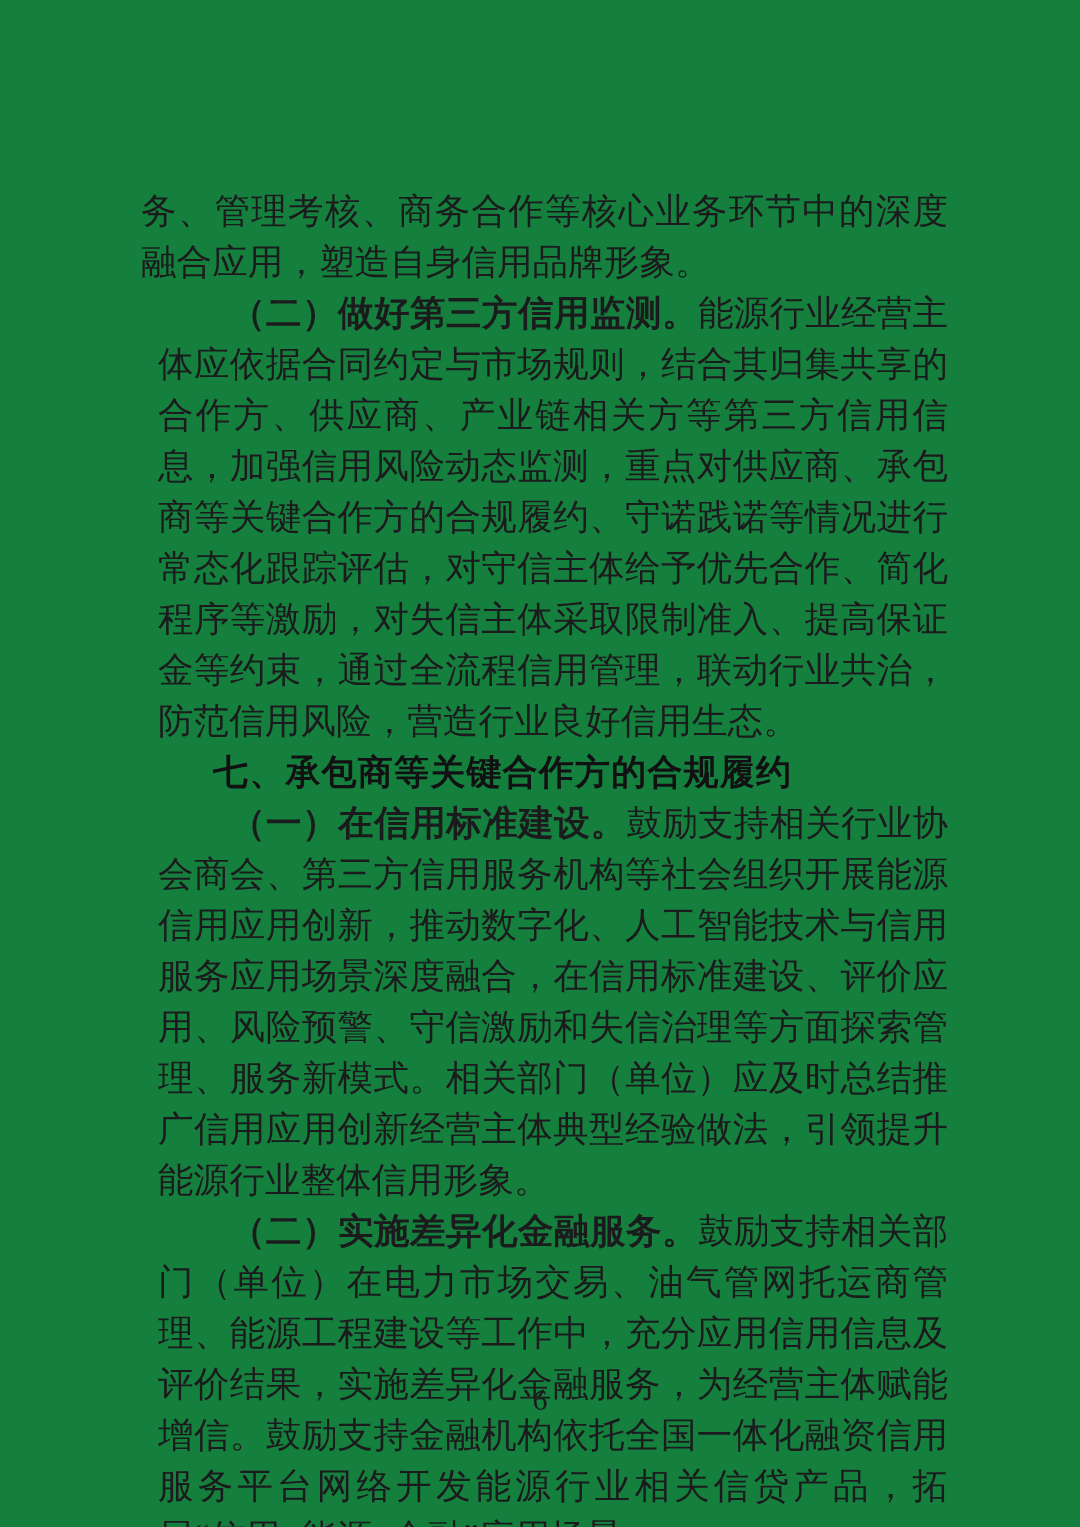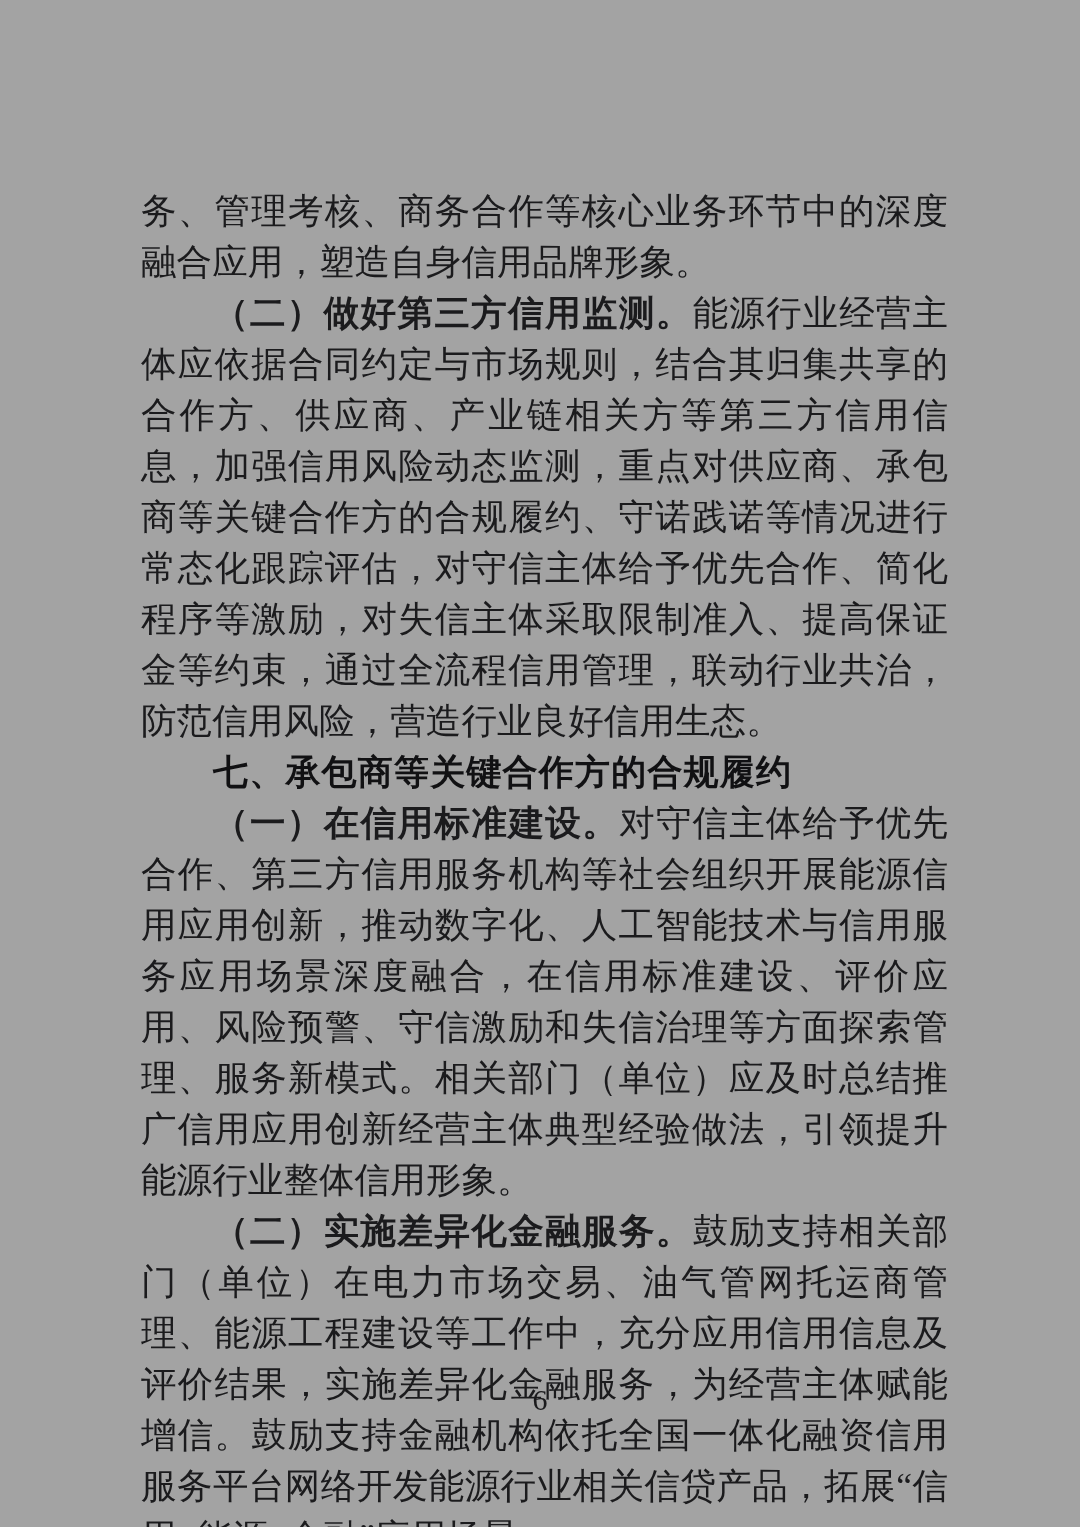--- a/index.html
+++ b/index.html
@@ -16,21 +16,21 @@
     color: #19191b;
     overflow: hidden;
   }
 
   .page {
     position: absolute;
     left: 0;
     top: 0;
     width: 1080px;
     height: 1527px;
-    background: #a3a3a3;
+    background: #15803d;
   }
 
   .content {
     position: absolute;
     left: 141px;
     top: 186px;
     width: 807px;
   }
 
   
@@ -40,20 +40,21 @@
     line-height: 51px;
     text-align: justify;
     text-justify: inter-ideograph;
     letter-spacing: 0.1px;
     text-indent: 0;
     word-break: break-all;
     color: #1b1b1d;
   }
   .para.indent {
     text-indent: 72px;
+    margin-left: 17px;
   }
 
   
   .section-heading {
     margin: 0;
     font-family: "DejaVu Sans", "Liberation Sans", sans-serif;
     font-size: 35px;
     line-height: 51px;
     font-weight: 700;
     letter-spacing: 1.2px;
@@ -85,20 +86,20 @@
 
 <div class="page">
   <div class="content">
 
     <p class="para">务、管理考核、商务合作等核心业务环节中的深度融合应用，塑造自身信用品牌形象。</p>
 
     <p class="para indent"><span class="lead">（二）做好第三方信用监测。</span><span>能源行业经营主体应依据合同约定与市场规则，结合其归集共享的合作方、供应商、产业链相关方等第三方信用信息，加强信用风险动态监测，重点对供应商、承包商等关键合作方的合规履约、守诺践诺等情况进行常态化跟踪评估，对守信主体给予优先合作、简化程序等激励，对失信主体采取限制准入、提高保证金等约束，通过全流程信用管理，联动行业共治，防范信用风险，营造行业良好信用生态。</span></p>
 
     <h2 class="section-heading">七、承包商等关键合作方的合规履约</h2>
 
-    <p class="para indent"><span class="lead">（一）在信用标准建设。</span><span>对守信主体给予优先合作、第三方信用服务机构等社会组织开展能源信用应用创新，推动数字化、人工智能技术与信用服务应用场景深度融合，在信用标准建设、评价应用、风险预警、守信激励和失信治理等方面探索管理、服务新模式。相关部门（单位）应及时总结推广信用应用创新经营主体典型经验做法，引领提升能源行业整体信用形象。</span></p>
+    <p class="para indent"><span class="lead">（一）在信用标准建设。</span><span>鼓励支持相关行业协会商会、第三方信用服务机构等社会组织开展能源信用应用创新，推动数字化、人工智能技术与信用服务应用场景深度融合，在信用标准建设、评价应用、风险预警、守信激励和失信治理等方面探索管理、服务新模式。相关部门（单位）应及时总结推广信用应用创新经营主体典型经验做法，引领提升能源行业整体信用形象。</span></p>
 
     <p class="para indent"><span class="lead">（二）实施差异化金融服务。</span><span>鼓励支持相关部门（单位）在电力市场交易、油气管网托运商管理、能源工程建设等工作中，充分应用信用信息及评价结果，实施差异化金融服务，为经营主体赋能增信。鼓励支持金融机构依托全国一体化融资信用服务平台网络开发能源行业相关信贷产品，拓展“信用+能源+金融”应用场景。</span></p>
 
   </div>
 
   <div class="page-number">6</div>
 </div>
 
 </body></html>

